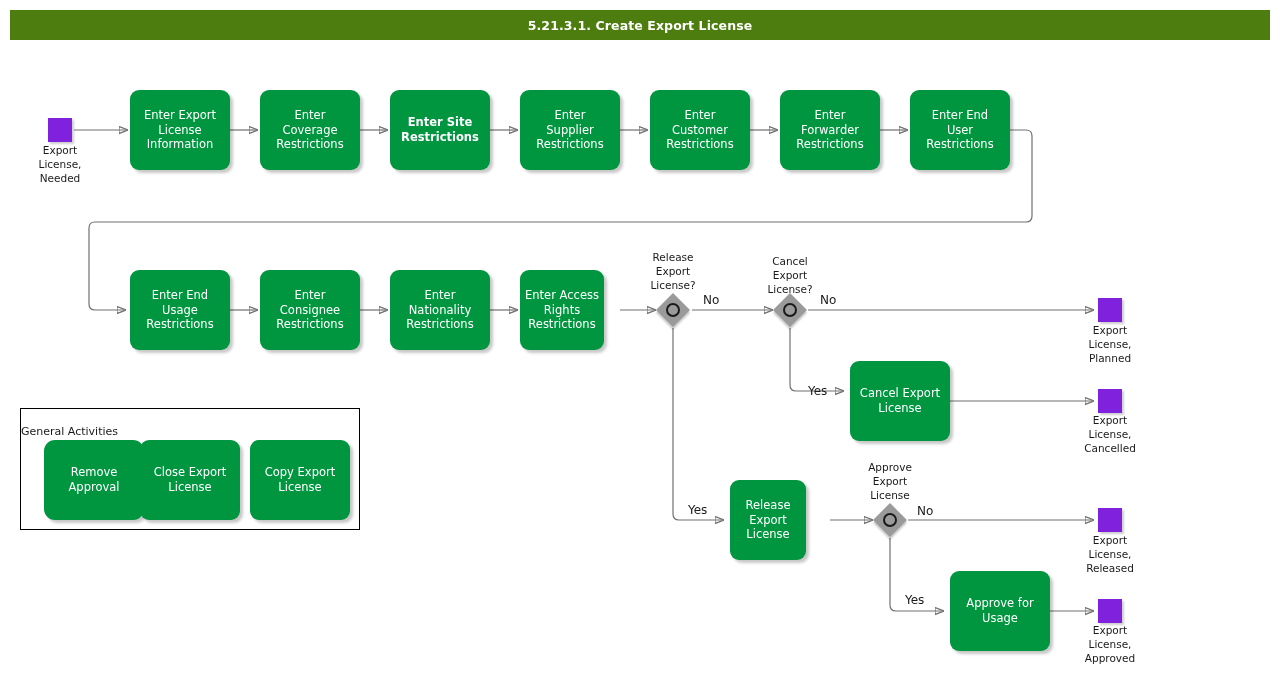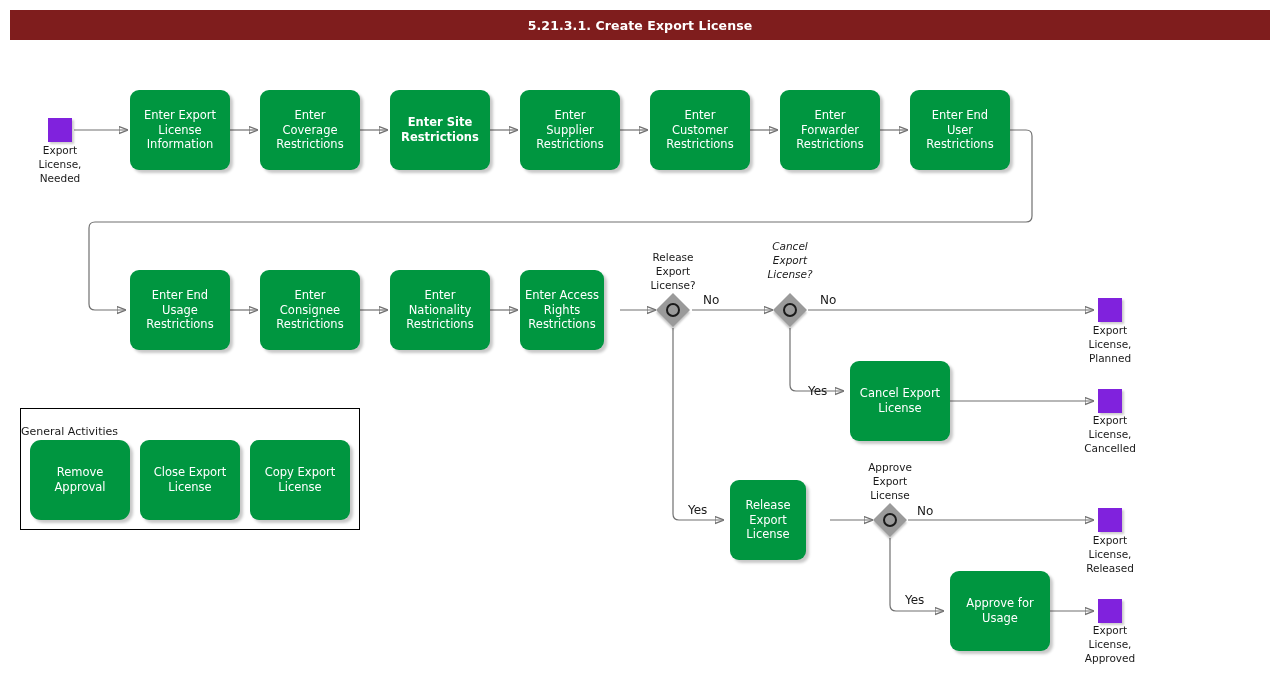--- a/index.html
+++ b/index.html
@@ -15,21 +15,21 @@
     font-family: "DejaVu Sans", "Liberation Sans", sans-serif;
   }
 
   
   #title-bar {
     position: absolute;
     left: 10px;
     top: 10px;
     width: 1260px;
     height: 30px;
-    background: #7f1d1d;
+    background: #4d7c0f;
     color: #ffffff;
     font-size: 12.5px;
     font-weight: bold;
     display: flex;
     align-items: center;
     justify-content: center;
     letter-spacing: 0.1px;
   }
 
   
@@ -239,21 +239,21 @@
 <div class="gateway-label" style="left:613px; top:251px;">Release
 Export
 License?</div>
 <div class="gateway" style="left:656px; top:293px;">
   <div class="diamond"></div>
   <div class="ring"></div>
 </div>
 <div class="edge-label" style="left:703px; top:294px;">No</div>
 <div class="edge-label" style="left:688px; top:504px;">Yes</div>
 
-<div class="gateway-label" style="left:730px; top:240px;font-style:italic;">Cancel
+<div class="gateway-label" style="left:730px; top:255px;">Cancel
 Export
 License?</div>
 <div class="gateway" style="left:773px; top:293px;">
   <div class="diamond"></div>
   <div class="ring"></div>
 </div>
 <div class="edge-label" style="left:820px; top:294px;">No</div>
 <div class="edge-label" style="left:808px; top:385px;">Yes</div>
 
 <div class="gateway-label" style="left:830px; top:461px;">Approve
@@ -289,18 +289,18 @@
 Released</div>
 
 <div class="event" style="left:1098px; top:599px;"></div>
 <div class="event-label" style="left:1055px; top:624px;">Export
 License,
 Approved</div>
 
 <div id="general-activities">
   <div id="general-activities-title">General Activities</div>
 </div>
-<div class="task" style="left:30px; top:440px; width:100px; height:80px;border-radius:11px;">Remove
+<div class="task" style="left:44px; top:440px; width:100px; height:80px;border-radius:11px;">Remove
 Approval</div>
 <div class="task" style="left:140px; top:440px; width:100px; height:80px;">Close Export
 License</div>
 <div class="task" style="left:250px; top:440px; width:100px; height:80px;">Copy Export
 License</div>
 
 </body></html>

